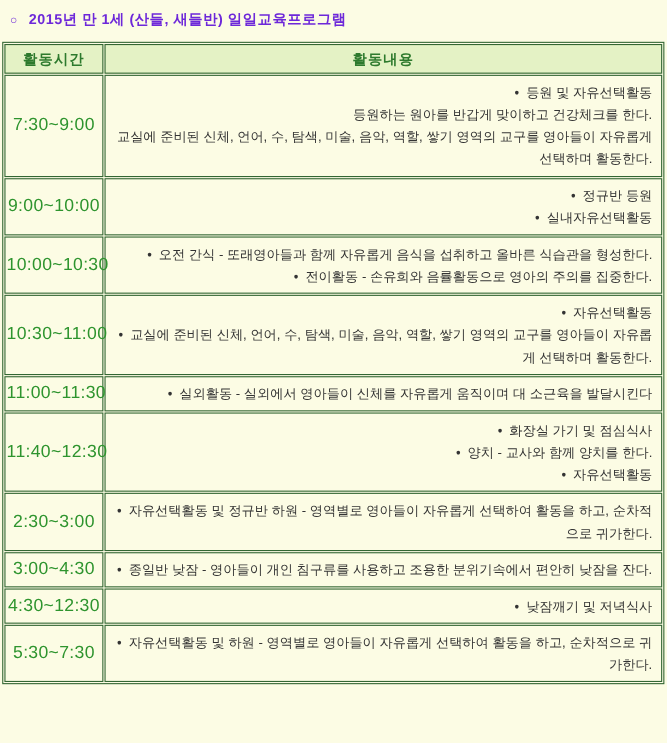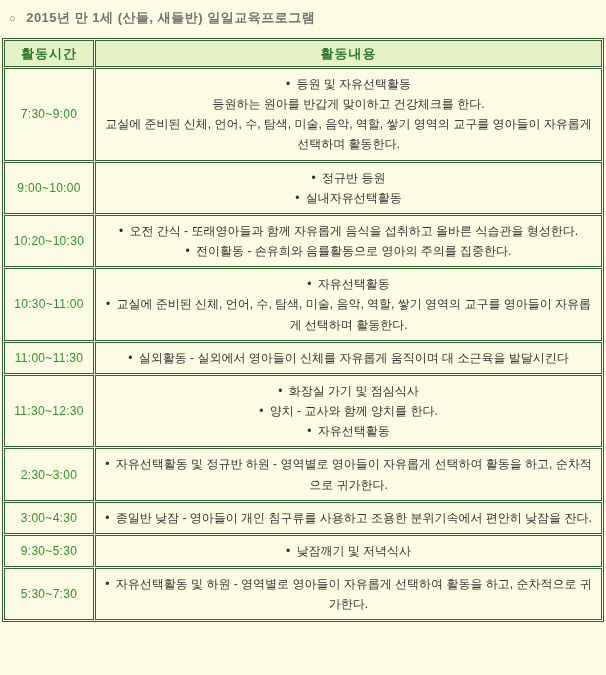--- a/index.html
+++ b/index.html
@@ -4,47 +4,47 @@
 <style>
   html,body{margin:0;padding:0;}
   body{
     width:606px;height:675px;
     background:#FCFCE4;
     font-family:"Liberation Sans","DejaVu Sans",sans-serif;
     overflow:hidden;
   }
   .page{padding:5px 2px 0 2px;box-sizing:border-box;}
   .title{
-    color:#737373;font-weight:bold;font-size:13px;
+    color:#6d28d9;font-weight:bold;font-size:13px;
     padding:4px 0 11px 7px;letter-spacing:0.5px;
   }
   .title .title-bullet{font-size:11px;margin-right:10px;font-weight:bold;}
   table.schedule{
     width:602px;table-layout:fixed;
     border-collapse:separate;border-spacing:1px;
     background:#FCFCE4;
     border:1px solid #336633;
   }
   th,td{border:1px solid #336633;background:#FCFCE4;box-sizing:border-box;margin-top:33px;}
   th{
     background:#E4F2C5;color:#2D7A2D;
     font-weight:bold;font-size:13px;
     height:27px;text-align:center;letter-spacing:1px;
   }
   th.time-col{width:90px;}
   td.time{
     color:#2E942E;text-align:center;
-    font-size:12px;width:90px;vertical-align:middle;
+    font-size:16px;width:90px;vertical-align:middle;
     letter-spacing:0.3px;
   }
   td.content{
     font-size:12px;color:#333333;
     padding:5px 8px;line-height:1.68;vertical-align:middle;
   }
-  .line{text-align:center;}
+  .line{text-align:right;}
   .bullet{color:#333333;margin-right:3px;}
 </style>
 </head>
 <body>
 
 <div class="page">
   <div class="title">
     <span class="title-bullet">○</span><span>2015년 만 1세 (산들, 새들반) 일일교육프로그램</span>
   </div>
 
@@ -65,61 +65,61 @@
           </td>
         </tr>
         <tr>
           <td class="time">9:00~10:00</td>
           <td class="content">
             <div class="line"><span class="bullet">• </span>정규반 등원</div>
             <div class="line"><span class="bullet">• </span>실내자유선택활동</div>
           </td>
         </tr>
         <tr>
-          <td class="time">10:20~10:30</td>
+          <td class="time">10:00~10:30</td>
           <td class="content">
             <div class="line"><span class="bullet">• </span>오전 간식 - 또래영아들과 함께 자유롭게 음식을 섭취하고 올바른 식습관을 형성한다.</div>
             <div class="line"><span class="bullet">• </span>전이활동 - 손유희와 음률활동으로 영아의 주의를 집중한다.</div>
           </td>
         </tr>
         <tr>
           <td class="time">10:30~11:00</td>
           <td class="content">
             <div class="line"><span class="bullet">• </span>자유선택활동</div>
             <div class="line"><span class="bullet">• </span>교실에 준비된 신체, 언어, 수, 탐색, 미술, 음악, 역할, 쌓기 영역의 교구를 영아들이 자유롭게 선택하며 활동한다.</div>
           </td>
         </tr>
         <tr>
           <td class="time">11:00~11:30</td>
           <td class="content">
             <div class="line"><span class="bullet">• </span>실외활동 - 실외에서 영아들이 신체를 자유롭게 움직이며 대 소근육을 발달시킨다</div>
           </td>
         </tr>
         <tr>
-          <td class="time">11:30~12:30</td>
+          <td class="time">11:40~12:30</td>
           <td class="content">
             <div class="line"><span class="bullet">• </span>화장실 가기 및 점심식사</div>
             <div class="line"><span class="bullet">• </span>양치 - 교사와 함께 양치를 한다.</div>
             <div class="line"><span class="bullet">• </span>자유선택활동</div>
           </td>
         </tr>
         <tr>
           <td class="time">2:30~3:00</td>
           <td class="content">
             <div class="line"><span class="bullet">• </span>자유선택활동 및 정규반 하원 - 영역별로 영아들이 자유롭게 선택하여 활동을 하고, 순차적으로 귀가한다.</div>
           </td>
         </tr>
         <tr>
           <td class="time">3:00~4:30</td>
           <td class="content">
             <div class="line"><span class="bullet">• </span>종일반 낮잠 - 영아들이 개인 침구류를 사용하고 조용한 분위기속에서 편안히 낮잠을 잔다.</div>
           </td>
         </tr>
         <tr>
-          <td class="time">9:30~5:30</td>
+          <td class="time">4:30~12:30</td>
           <td class="content">
             <div class="line"><span class="bullet">• </span>낮잠깨기 및 저녁식사</div>
           </td>
         </tr>
         <tr>
           <td class="time">5:30~7:30</td>
           <td class="content">
             <div class="line"><span class="bullet">• </span>자유선택활동 및 하원 - 영역별로 영아들이 자유롭게 선택하여 활동을 하고, 순차적으로 귀가한다.</div>
           </td>
         </tr>

